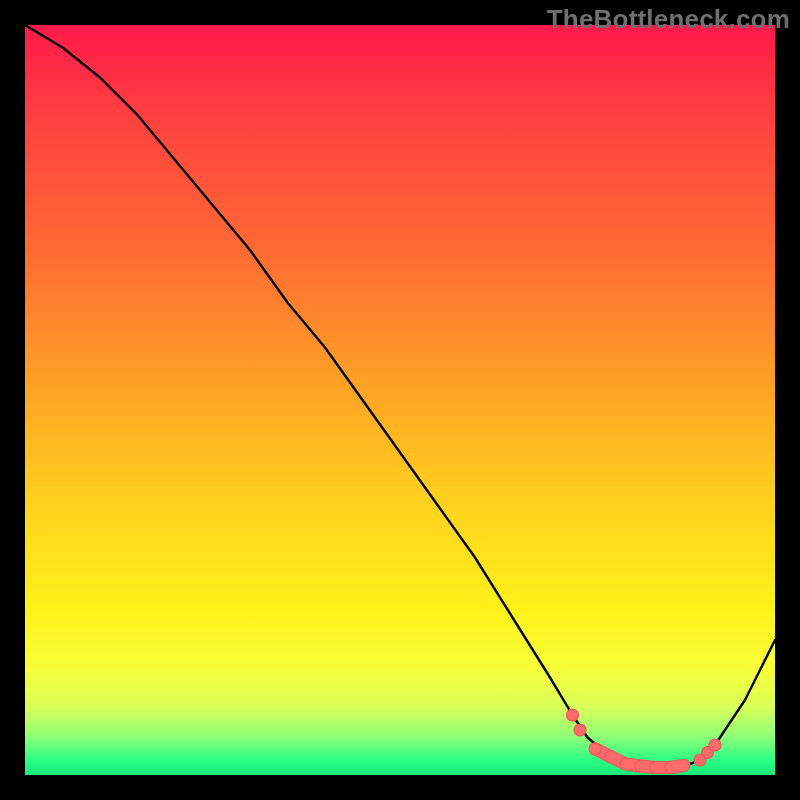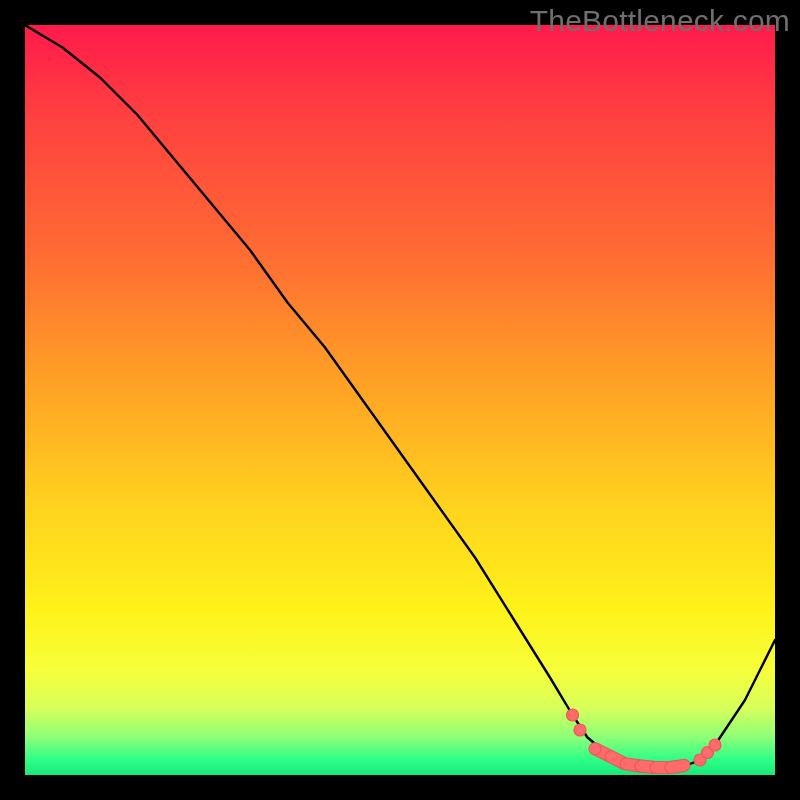--- a/index.html
+++ b/index.html
@@ -15,22 +15,22 @@
     position: relative;
     width: 800px;
     height: 800px;
     background: #000;
   }
   .watermark {
     position: absolute;
     top: 4px;
     right: 10px;
     color: #6f6f6f;
-    font-size: 30px;
-    font-weight: 400;
+    font-size: 26px;
+    font-weight: 700;
     letter-spacing: 0.2px;
     z-index: 5;
   }
   .plot {
     position: absolute;
     left: 25px;
     top: 25px;
     width: 750px;
     height: 750px;
   }

